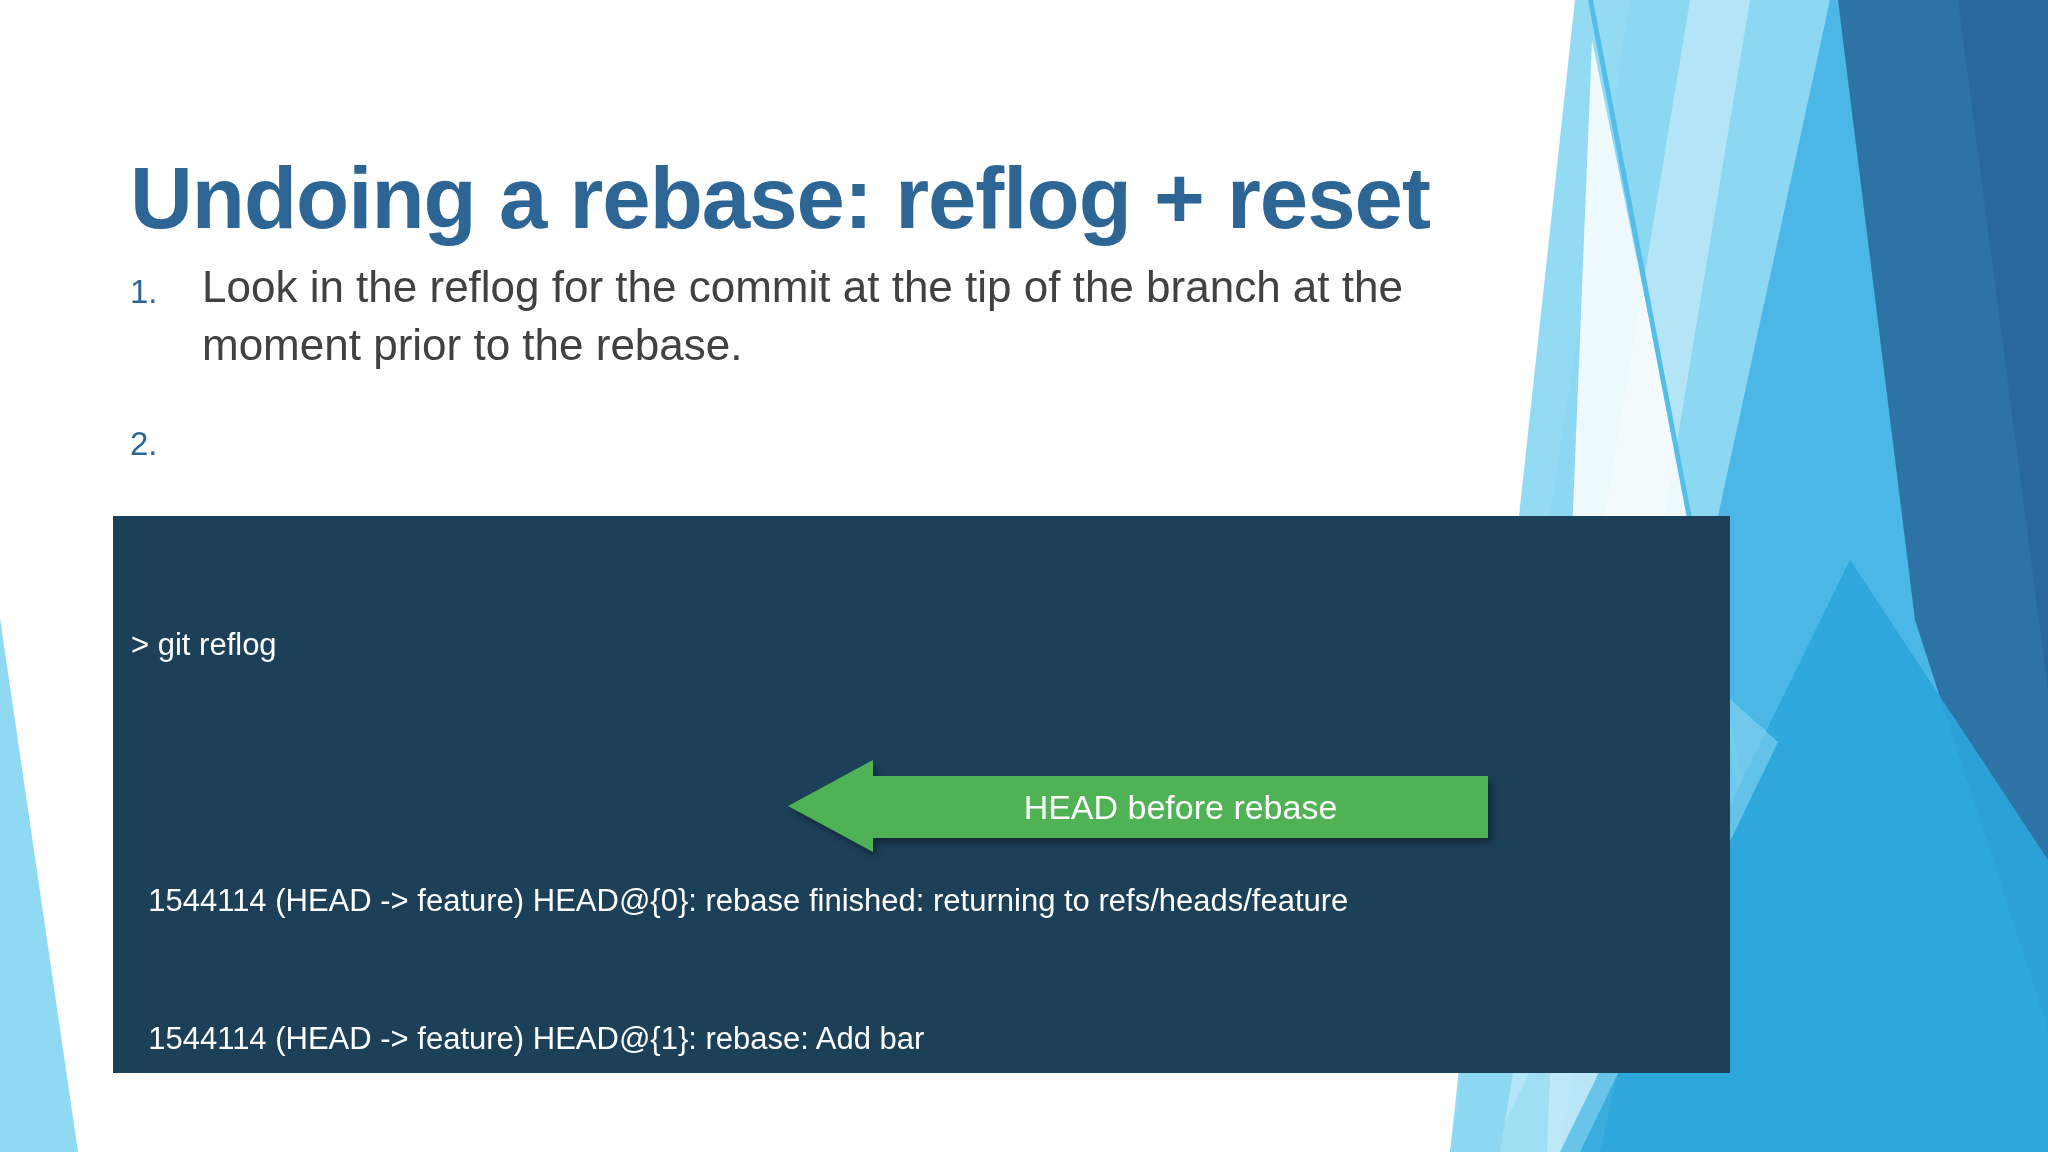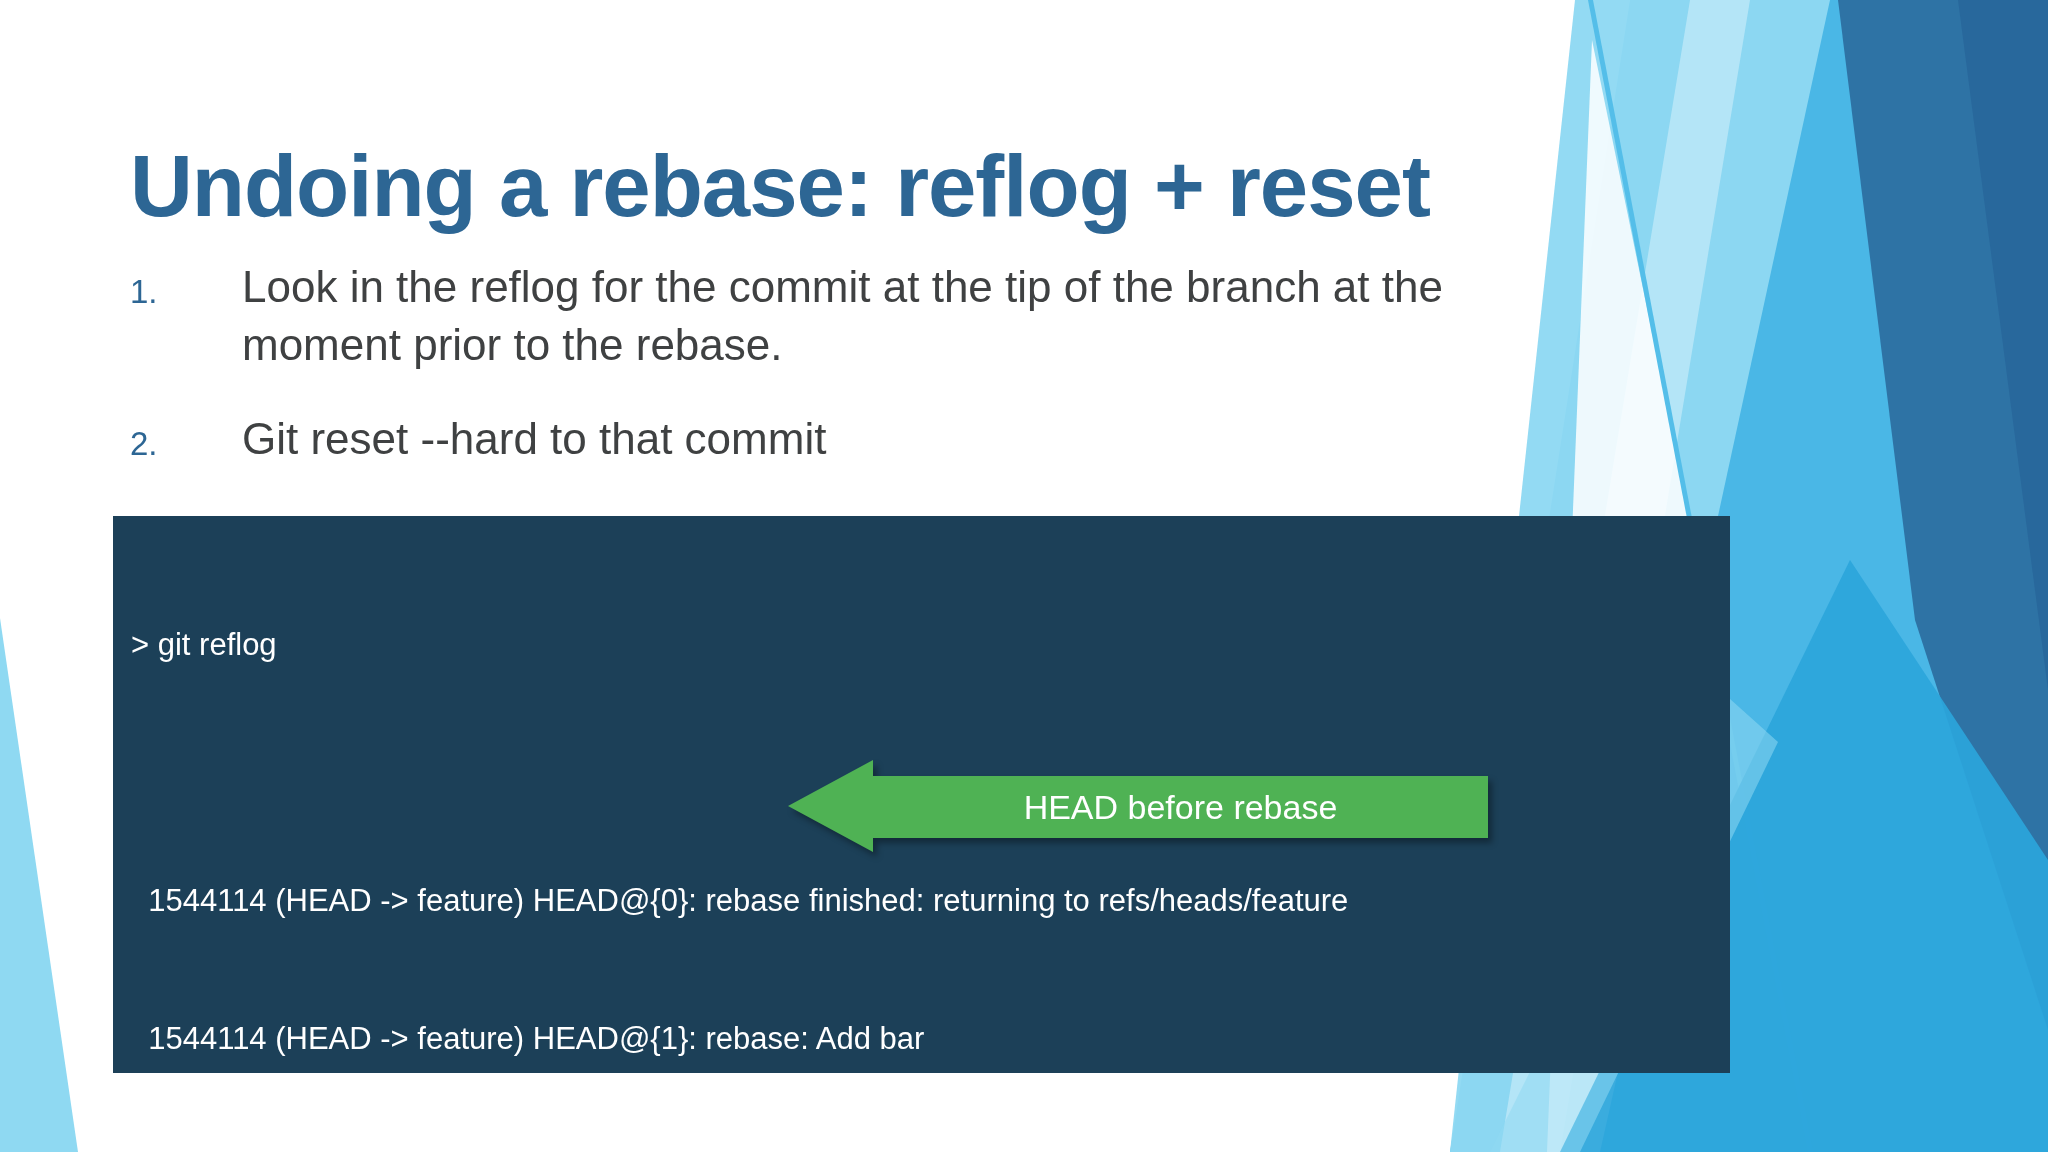--- a/index.html
+++ b/index.html
@@ -18,35 +18,35 @@
   .p-notch     {fill:#ffffff;opacity:.85;}
   .p-line      {fill:var(--decorLine);}
   .p-steel     {fill:var(--decorSteel);}
   .p-dark      {fill:var(--decorDark);opacity:.92;}
   .p-turq      {fill:var(--decorTurquoise);opacity:.92;}
   .p-streak    {fill:var(--decorLight);opacity:.55;}
   .p-corner    {fill:var(--decorLight);}
 
   
   .title{
-    position:absolute;left:130px;top:80px;z-index:2;
+    position:absolute;left:130px;top:92px;z-index:2;
     font-size:87px;line-height:1.1;letter-spacing:-1px;
     color:var(--title);
     white-space:nowrap;
   }
   
   .steps{position:absolute;left:130px;top:258px;width:1420px;z-index:2;}
   .step{display:flex;align-items:flex-start;margin-bottom:36px;}
   .step-num{
     flex:0 0 72px;
     font-size:33px;color:var(--accentNumber);
     padding-top:15px;
   }
   .step-text{
-    font-size:44px;line-height:1.32;color:var(--bodyText);margin-left:40px;
+    font-size:44px;line-height:1.32;color:var(--bodyText);
   }
   
   .terminal{
     position:absolute;left:113px;top:516px;z-index:1;
     width:1617px;height:557px;
     background:var(--terminalBg);
     color:var(--terminalText);
     font-size:31px;line-height:46px;
     padding:14px 0 0 18px;
     box-sizing:border-box;
@@ -90,21 +90,20 @@
 
   <h1 class="title">Undoing a rebase: reflog + reset</h1>
 
   <div class="steps">
     <div class="step">
       <span class="step-num">1.</span>
       <span class="step-text">Look in the reflog for the commit at the tip of the branch at the moment prior to the rebase.</span>
     </div>
     <div class="step">
       <span class="step-num">2.</span>
-      <span class="step-text">Git reset --hard to that commit</span>
     </div>
   </div>
 
   <div class="terminal">
     <div class="term-line">&gt; git reflog</div>
     <div class="term-spacer"></div>
     <div class="term-line">  1544114 (HEAD -&gt; feature) HEAD@{0}: rebase finished: returning to refs/heads/feature</div>
     <div class="term-line">  1544114 (HEAD -&gt; feature) HEAD@{1}: rebase: Add bar</div>
     
     

